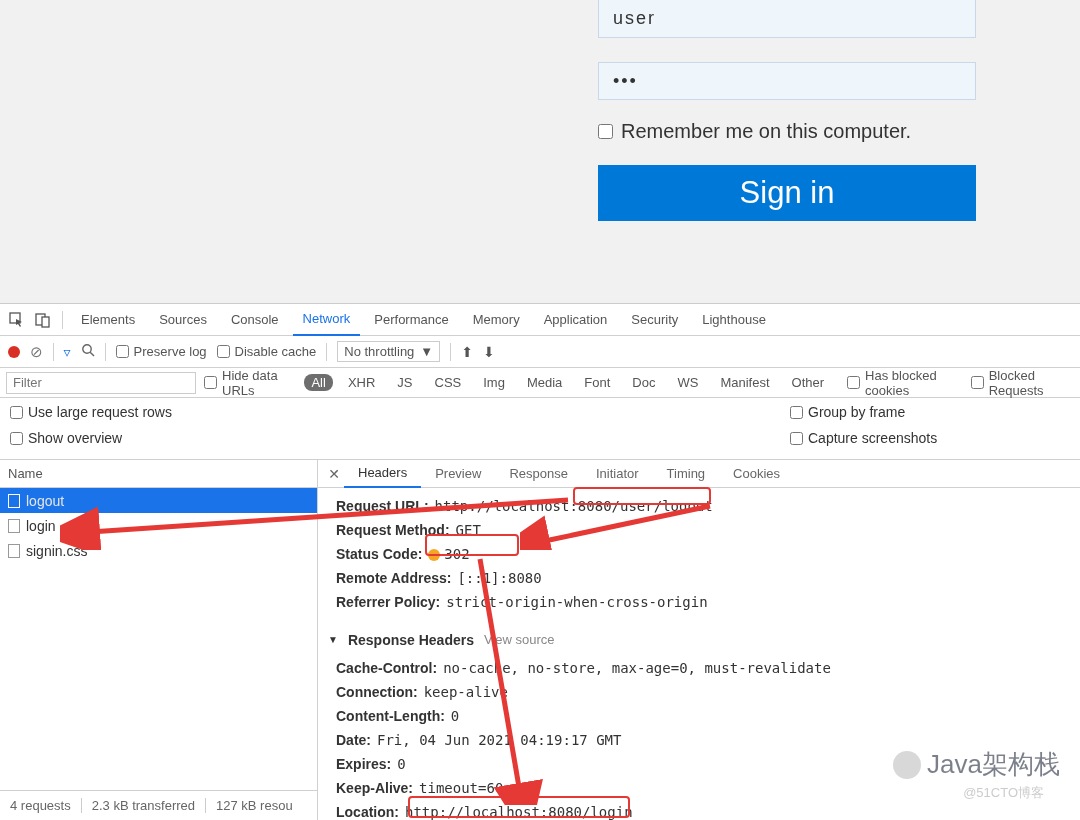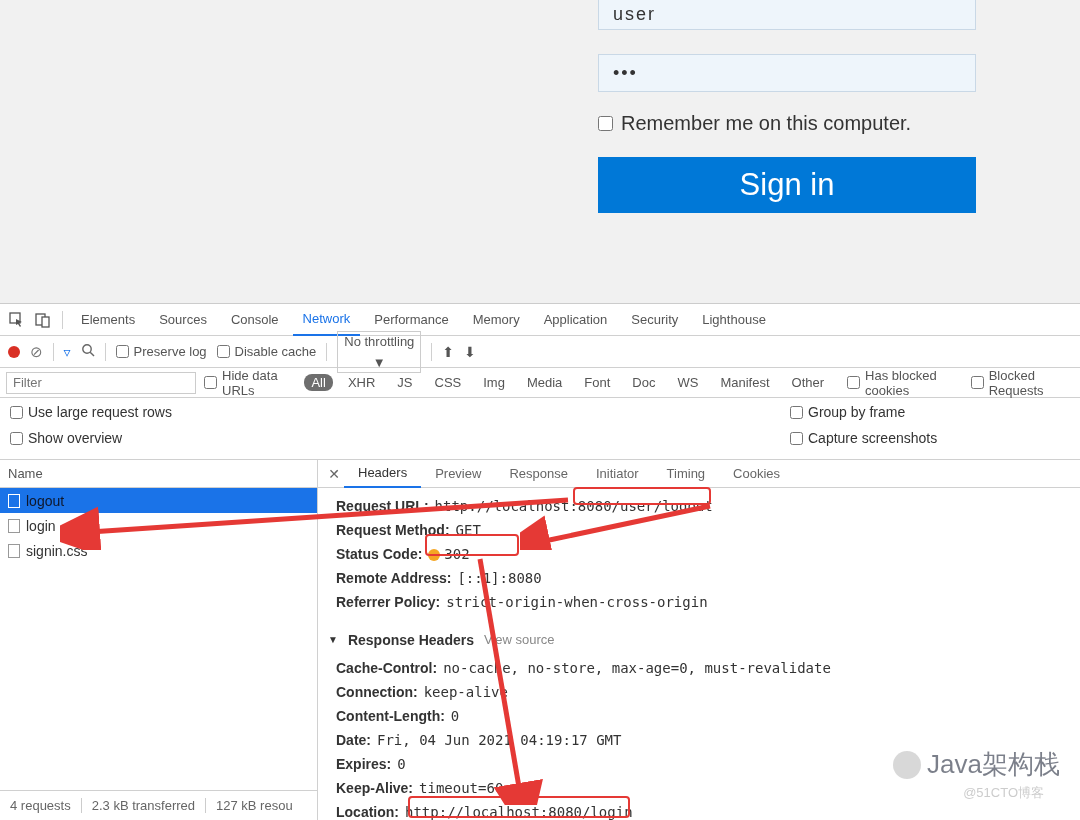--- a/index.html
+++ b/index.html
@@ -1,52 +1,52 @@
 <!DOCTYPE html>
 <html><head>
 <meta charset="utf-8">
 <style>
 * { box-sizing: border-box; margin: 0; padding: 0; }
 body { font-family: "Segoe UI", Arial, sans-serif; font-size: 13px; color: #333; background: #fff; width: 1080px; height: 820px; overflow: hidden; position: relative; }
 .top-page { height: 303px; background: #f1f1f1; position: relative; }
 .login-form { position: absolute; left: 598px; top: 0; width: 378px; }
 .form-input { width: 378px; height: 38px; background: #eef5fb; border: 1px solid #c9d8e6; padding: 0 14px; font-size: 18px; color: #333; display: block; margin-bottom: 20px; letter-spacing: 2px; }
-.form-input.first { height: 30px; border-top: none; margin-bottom: 24px; }
+.form-input.first { height: 38px; border-top: none; margin-bottom: 24px; }
 .remember-row { display: flex; align-items: center; gap: 8px; margin-bottom: 22px; font-size: 20px; color: #333; }
 .signin-btn { width: 378px; height: 56px; background: #0078d7; color: #fff; border: none; font-size: 31px; cursor: pointer; }
 .devtools { position: absolute; top: 303px; left: 0; right: 0; bottom: 0; border-top: 1px solid #ccc; background: #fff; display: flex; flex-direction: column; }
 .tabs-row { display: flex; align-items: center; height: 32px; border-bottom: 1px solid #d0d0d0; padding: 0 6px; gap: 4px; }
 .tabs-row .ico { width: 22px; display: flex; justify-content: center; align-items: center; color: #555; }
 .tabs-row .sep { width: 1px; height: 18px; background: #d0d0d0; margin: 0 4px; }
 .tab-label { padding: 0 10px; height: 32px; display: flex; align-items: center; font-size: 13px; color: #555; cursor: pointer; }
 .tab-label.active { color: #1a73e8; border-bottom: 2px solid #1a73e8; }
 .toolbar-row { display: flex; align-items: center; height: 32px; border-bottom: 1px solid #d0d0d0; padding: 0 8px; gap: 10px; font-size: 13px; color: #555; }
 .rec-dot { width: 12px; height: 12px; border-radius: 50%; background: #d93025; }
 .nosym { font-size: 15px; color: #777; }
 .funnel { color: #1a73e8; font-size: 14px; }
 .search-ico { font-size: 14px; color: #666; }
 .tsep { width: 1px; height: 18px; background: #d0d0d0; }
 .chk { display: flex; align-items: center; gap: 5px; }
 .chk input { width: 13px; height: 13px; }
-.throttle { border: 1px solid #ccc; padding: 2px 6px; display: flex; align-items: center; gap: 6px; flex-direction: column; }
+.throttle { border: 1px solid #ccc; padding: 2px 6px; display: flex; align-items: center; gap: 6px; }
 .arrow-up { font-size: 14px; }
 .arrow-down { font-size: 14px; }
 .filter-row { display: flex; align-items: center; height: 30px; border-bottom: 1px solid #d0d0d0; padding: 0 6px; gap: 8px; font-size: 13px; color: #555; }
 .filter-input { width: 195px; height: 22px; border: 1px solid #ccc; padding: 0 6px; font-size: 13px; }
 .filter-pill { padding: 1px 7px; cursor: pointer; }
 .filter-pill.active { background: #6e6e6e; color: #fff; border-radius: 8px; }
 .options-row { display: flex; height: 62px; border-bottom: 1px solid #d0d0d0; padding: 6px 10px; font-size: 14px; }
 .options-col { flex: 1; display: flex; flex-direction: column; gap: 10px; }
 .options-col.right { flex: 0 0 280px; }
 .main-split { flex: 1; display: flex; overflow: hidden; }
 .name-col { width: 318px; border-right: 1px solid #d0d0d0; display: flex; flex-direction: column; }
 .name-header { height: 28px; border-bottom: 1px solid #d0d0d0; padding: 0 8px; display: flex; align-items: center; font-size: 13px; color: #555; }
 .name-list { flex: 1; overflow: auto; }
 .name-item { height: 25px; display: flex; align-items: center; padding: 0 8px; gap: 6px; font-size: 14px; cursor: pointer; }
-.name-item.selected { background: #1a73e8; color: #0f172a; }
+.name-item.selected { background: #1a73e8; color: #e5e5e5; }
 .file-ico { width: 12px; height: 14px; border: 1px solid #999; display: inline-block; }
 .name-item.selected .file-ico { border-color: #fff; }
 .footer-row { height: 30px; border-top: 1px solid #d0d0d0; display: flex; align-items: center; padding: 0 10px; font-size: 13px; color: #666; gap: 0; }
 .footer-row span { padding: 0 10px; border-right: 1px solid #ccc; }
 .footer-row span:first-child { padding-left: 0; }
 .detail-col { flex: 1; display: flex; flex-direction: column; position: relative; }
 .detail-tabs { height: 28px; border-bottom: 1px solid #d0d0d0; display: flex; align-items: center; padding: 0 6px; gap: 0; }
 .close-x { width: 20px; text-align: center; color: #666; cursor: pointer; font-size: 14px; }
 .dtab { padding: 0 14px; height: 28px; display: flex; align-items: center; font-size: 13px; color: #666; cursor: pointer; }
 .dtab.active { color: #333; border-bottom: 2px solid #1a73e8; }

